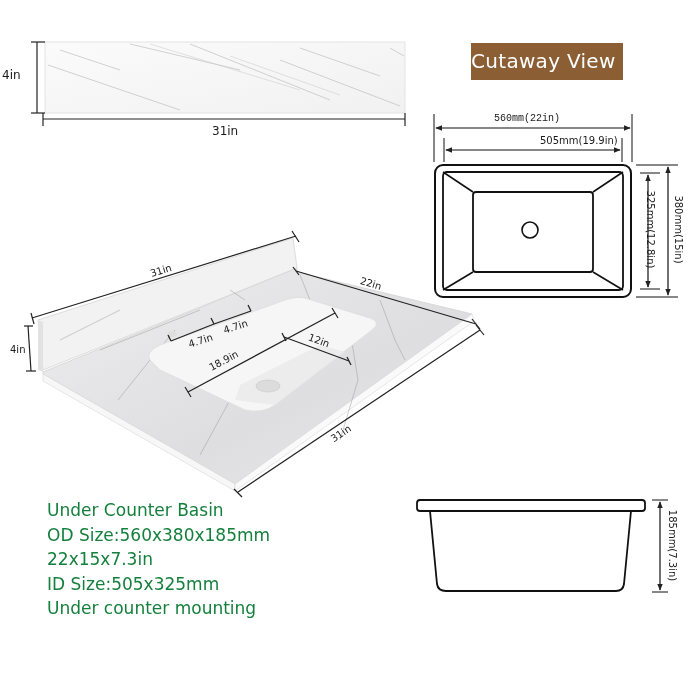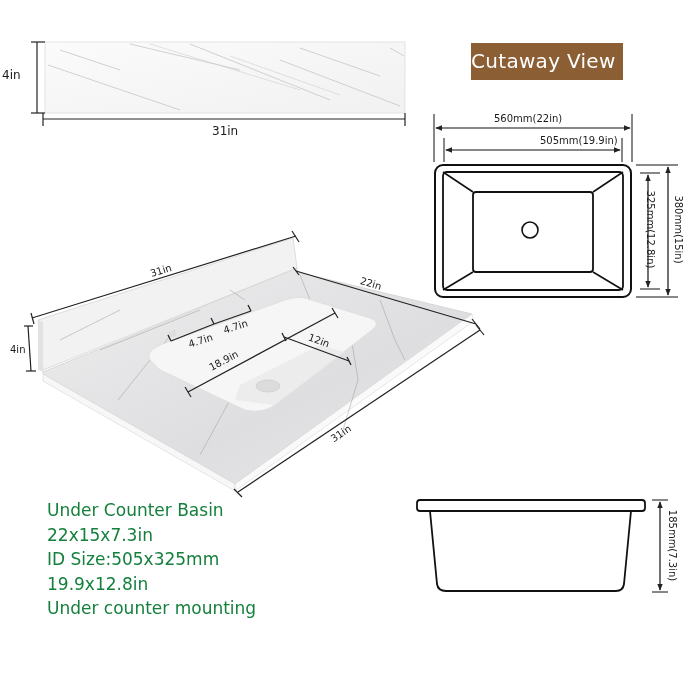--- a/index.html
+++ b/index.html
@@ -131,25 +131,25 @@
 <div class="abs" style="left:10px;top:344px;font-size:10px;">4in</div>
 <div class="abs" style="left:360px;top:278px;font-size:10px;transform:rotate(17deg);">22in</div>
 <div class="abs" style="left:330px;top:428px;font-size:10px;transform:rotate(-34deg);">31in</div>
 <div class="abs" style="left:188px;top:335px;font-size:10px;transform:rotate(-18deg);">4.7in</div>
 <div class="abs" style="left:223px;top:321px;font-size:10px;transform:rotate(-18deg);">4.7in</div>
 <div class="abs" style="left:208px;top:355px;font-size:10px;transform:rotate(-28deg);">18.9in</div>
 <div class="abs" style="left:308px;top:335px;font-size:10px;transform:rotate(20deg);">12in</div>
 
 <div class="badge">Cutaway View</div>
 
-<div class="abs" style="left:494px;top:113px;font-size:10px;">560mm(22in)</div>
+<div class="abs" style="left:494px;top:113px;font-size:10px;font-family:Liberation Mono, monospace;">560mm(22in)</div>
 <div class="abs" style="left:494px;top:135px;font-size:10px;margin-left:46px;">505mm(19.9in)</div>
 <div class="abs" style="left:612px;top:224px;font-size:10px;transform:rotate(90deg);transform-origin:center;white-space:nowrap;">325mm(12.8in)</div>
 <div class="abs" style="left:644px;top:224px;font-size:10px;transform:rotate(90deg);transform-origin:center;white-space:nowrap;">380mm(15in)</div>
 <div class="abs" style="left:637px;top:540px;font-size:10px;transform:rotate(90deg);transform-origin:center;white-space:nowrap;">185mm(7.3in)</div>
 
 <div class="specs">
   <div>Under Counter Basin</div>
+  <div>OD Size:560x380x185mm</div>
   <div>22x15x7.3in</div>
   <div>ID Size:505x325mm</div>
-  <div>19.9x12.8in</div>
   <div>Under counter mounting</div>
 </div>
 
 </body></html>

